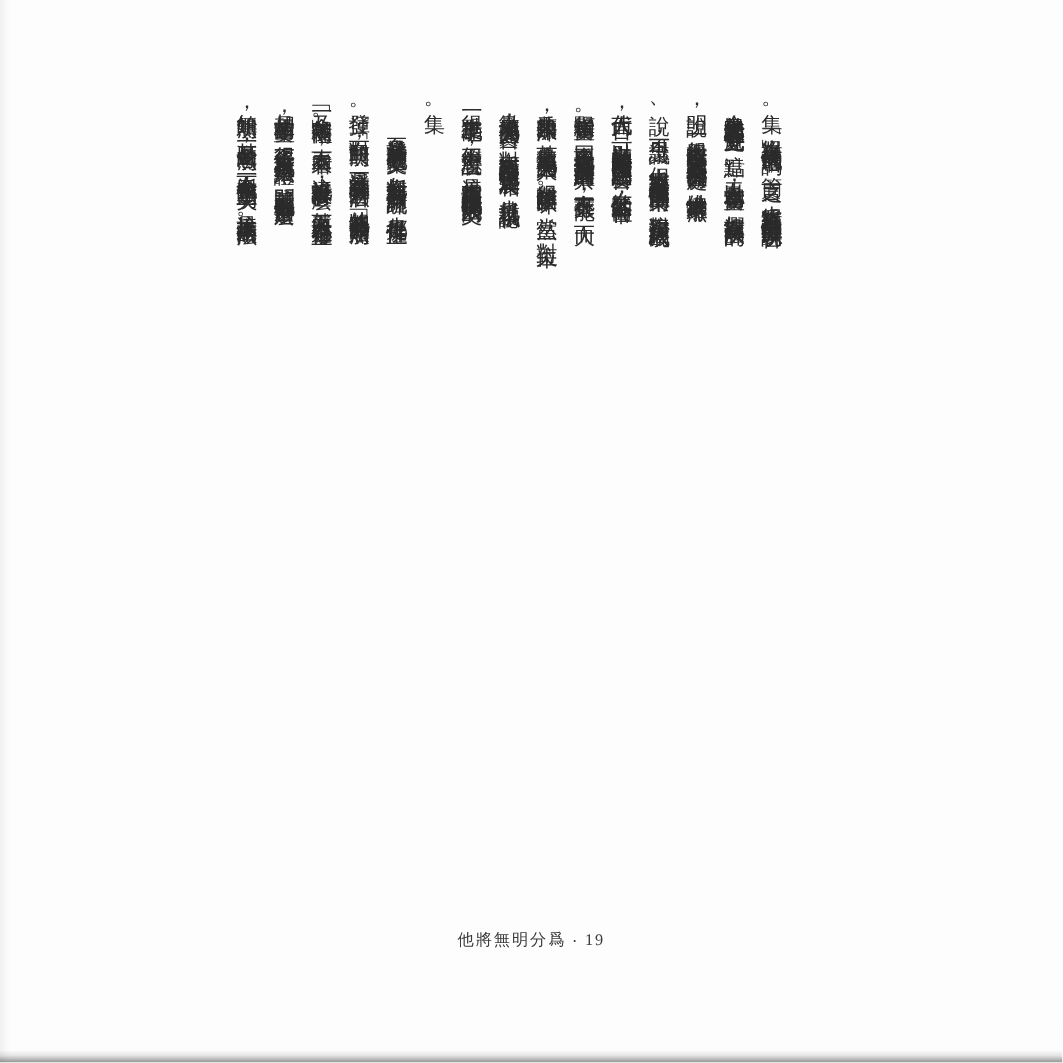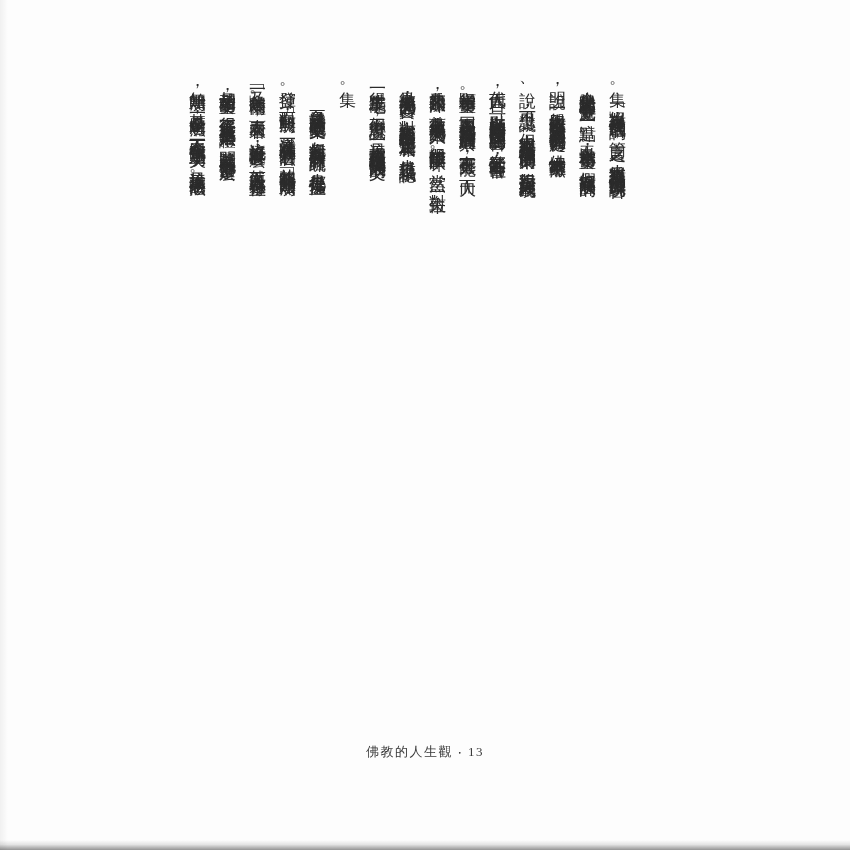--- a/index.html
+++ b/index.html
@@ -83,19 +83,19 @@
     <div class="text-column">得一點皮毛罷了！但不管怎麼說，這是一本相當白話且說理也很能深入淺出的文</div>
     <div class="text-column">集。</div>
     <div class="text-column indent">至於月溪法師所著的其他文集，包括對經典方面所做的註疏，也都是從佛性上</div>
     <div class="text-column">發揮。而對於「無明」，月溪法師有一套獨特的看法，他將無明分爲「無始無明」</div>
     <div class="text-column">及「一念無明」兩種。表面看來，這也許好像没有甚麼，然而吾人以爲這在修行上</div>
     <div class="text-column">却是相當的重要，很多修行人窮其一生都無法證果，問題就是出在他分不清甚麼是</div>
     <div class="text-column">無始無明，甚麼是一念無明，而衹會在一念無明上下功夫，這是捨本逐末的做法。</div>
   </div>
 
   <div class="footer">
-    <span>佛教的人生觀</span><span class="sep">‧</span><span>13</span>
+    <span>他將無明分爲</span><span class="sep">‧</span><span>19</span>
   </div>
 
   <div class="scan-edge-left"></div>
   <div class="scan-edge-bottom"></div>
 
 </div>
 
 </body></html>

